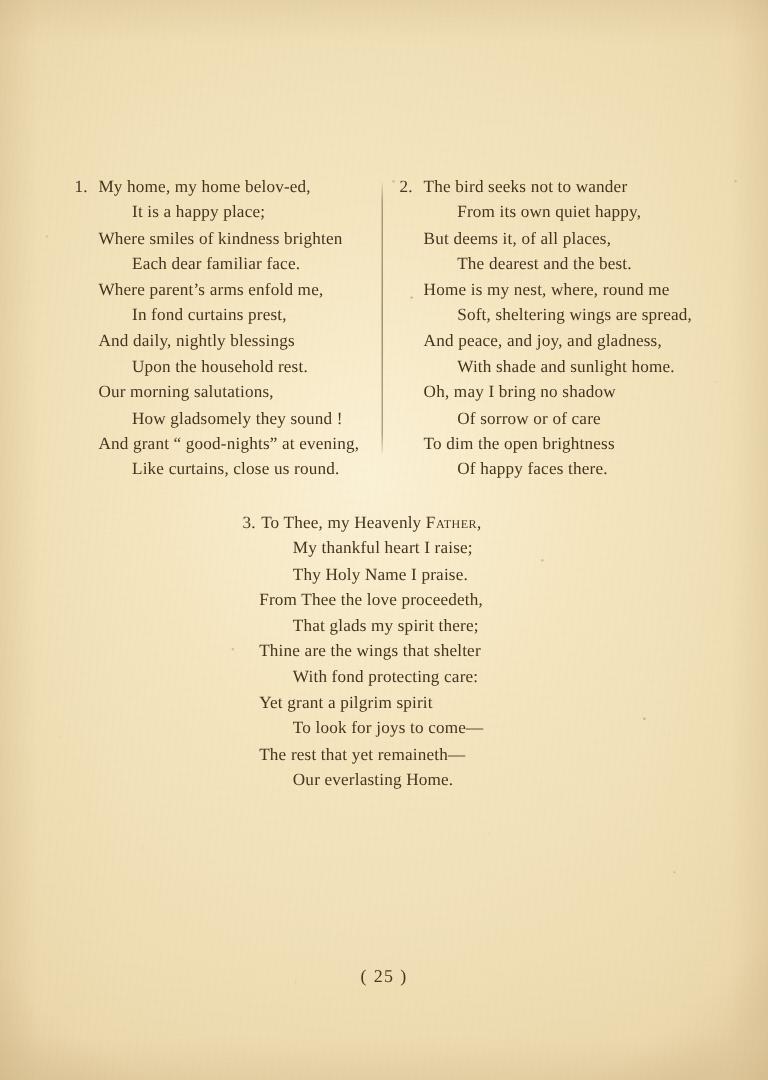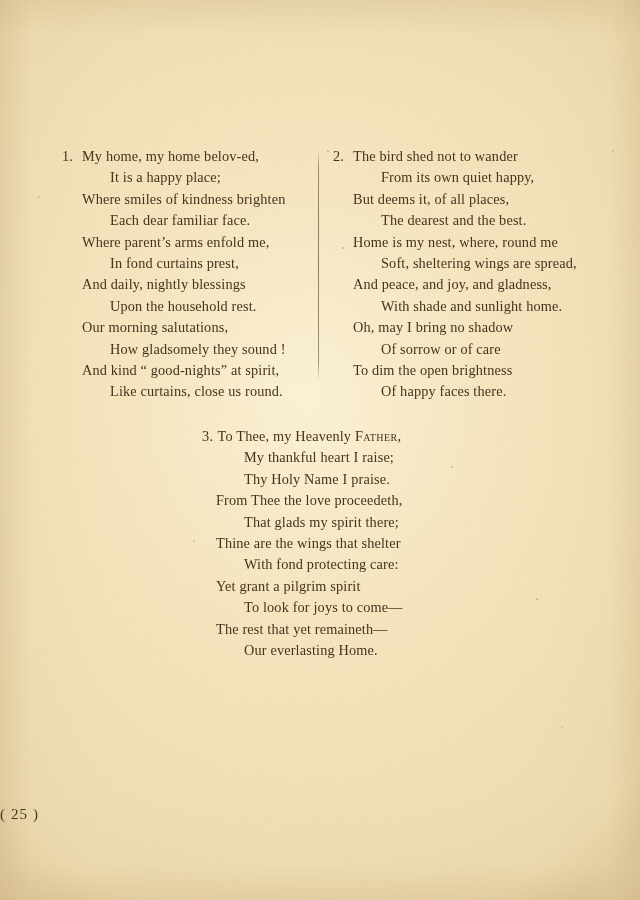--- a/index.html
+++ b/index.html
@@ -138,20 +138,21 @@
       rgba(104,82,54,0.60) 93%,
       rgba(122,98,66,0.10) 100%);
   }
 
   
   .page-number {
     position: absolute;
     left: 0;
     top: 806px;
     width: 640px;
+    text-align: center;
     font-size: 15px;
     letter-spacing: 1.1px;
     color: #4a3720;
   }
 
   
   .speck {
     position: absolute;
     border-radius: 50%;
     background: #7d6342;
@@ -174,25 +175,25 @@
           <span class="vline a" style="padding-left: 0px;"><span class="num">1.</span><span>My home, my home belov-ed,</span></span>
           <span class="vline b"><span>It is a happy place;</span></span>
           <span class="vline a"><span>Where smiles of kindness brighten</span></span>
           <span class="vline b"><span>Each dear familiar face.</span></span>
           <span class="vline a"><span>Where parent’s arms enfold me,</span></span>
           <span class="vline b"><span>In fond curtains prest,</span></span>
           <span class="vline a"><span>And daily, nightly blessings</span></span>
           <span class="vline b"><span>Upon the household rest.</span></span>
           <span class="vline a"><span>Our morning salutations,</span></span>
           <span class="vline b"><span>How gladsomely they sound !</span></span>
-          <span class="vline a"><span>And kind “ good-nights” at spirit,</span></span>
+          <span class="vline a"><span>And grant “ good-nights” at evening,</span></span>
           <span class="vline b"><span>Like curtains, close us round.</span></span>
         </div>
       <div class="stanza stanza-right" id="stanza-1">
-          <span class="vline a" style="padding-left: 0px;"><span class="num">2.</span><span>The bird shed not to wander</span></span>
+          <span class="vline a" style="padding-left: 0px;"><span class="num">2.</span><span>The bird seeks not to wander</span></span>
           <span class="vline b"><span>From its own quiet happy,</span></span>
           <span class="vline a"><span>But deems it, of all places,</span></span>
           <span class="vline b"><span>The dearest and the best.</span></span>
           <span class="vline a"><span>Home is my nest, where, round me</span></span>
           <span class="vline b"><span>Soft, sheltering wings are spread,</span></span>
           <span class="vline a"><span>And peace, and joy, and gladness,</span></span>
           <span class="vline b"><span>With shade and sunlight home.</span></span>
           <span class="vline a"><span>Oh, may I bring no shadow</span></span>
           <span class="vline b"><span>Of sorrow or of care</span></span>
           <span class="vline a"><span>To dim the open brightness</span></span>

